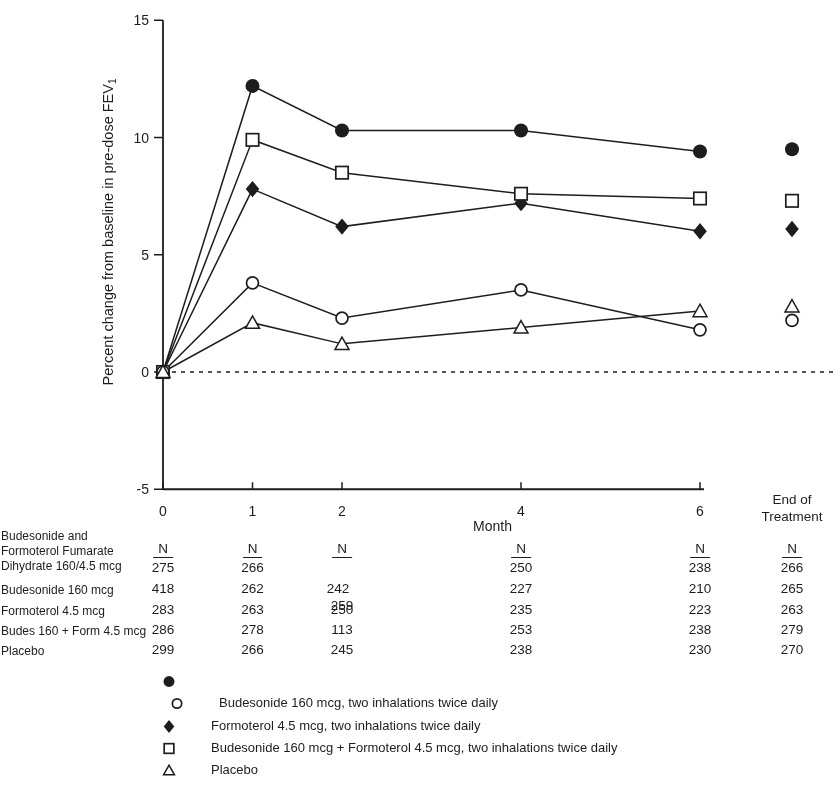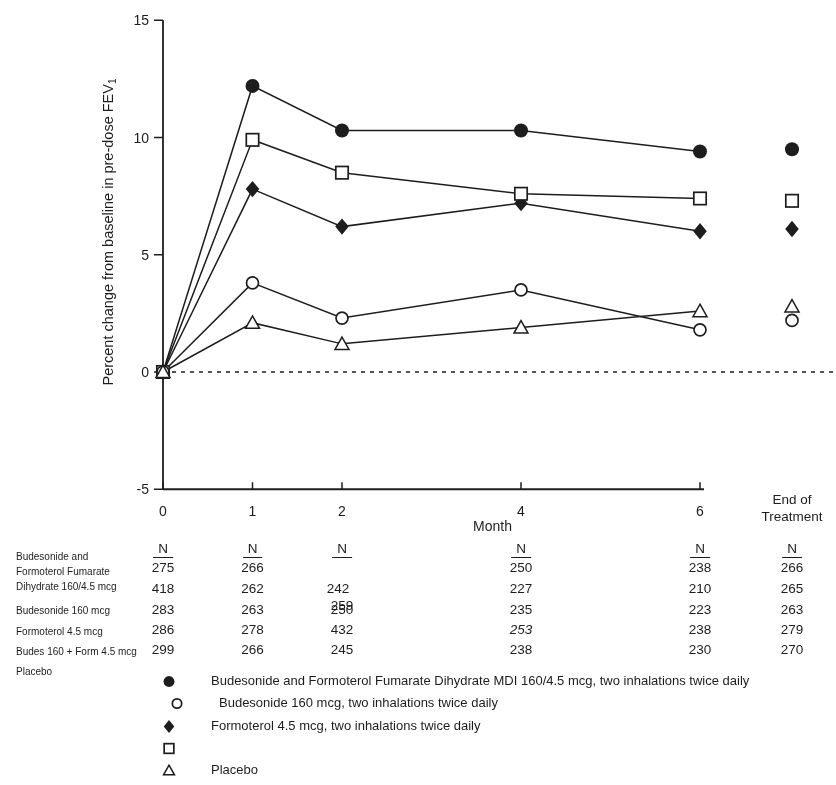--- a/index.html
+++ b/index.html
@@ -19,21 +19,21 @@
   .xlabel { position: absolute; left: 412px; top: 518px; width: 100px; text-align: right; font-size: 14px; }
   .eot { position: absolute; left: 742px; width: 100px; text-align: center; font-size: 13.5px; }
   .eot1 { top: 492px; }
   .eot2 { top: 509px; }
   .ntable { position: absolute; left: 0; top: 0; width: 836px; height: 785px; }
   .nhead {
     position: absolute; transform: translateX(-50%); font-size: 13.5px;
     border-bottom: 1.5px solid #1d1d1d; padding: 0 5px 0 5px; line-height: 16px;
   }
   .cell { position: absolute; transform: translateX(-50%); font-size: 13.5px; white-space: nowrap; line-height: 16px; text-align: center; }
-  .rowlabel { position: absolute; left: 16px; font-size: 10px; white-space: nowrap; line-height: 15px; margin-top: 20px; }
+  .rowlabel { position: absolute; left: 1px; font-size: 12px; white-space: nowrap; line-height: 15px; }
   .legend { position: absolute; left: 0; top: 0; width: 836px; height: 785px; }
   .legend-item { position: absolute; left: 0; width: 836px; height: 21px; }
   .legend-marker { position: absolute; left: 155px; top: 0; }
   .legend-label { position: absolute; left: 211px; top: 2px; font-size: 13px; white-space: nowrap; }
 </style>
 </head>
 <body>
 
 <div class="page">
   <svg id="chart" width="836" height="530" viewBox="0 0 836 530">
@@ -190,40 +190,39 @@
       <div class="rowlabel" style="top: 604px;">Formoterol 4.5 mcg</div>
       <span class="cell" style="left: 163px; top: 602px;">283</span>
       <span class="cell" style="left: 252.5px; top: 602px;">263</span>
       <span class="cell" style="left: 342px; top: 602px;">250</span>
       <span class="cell" style="left: 521px; top: 602px;">235</span>
       <span class="cell" style="left: 700px; top: 602px;">223</span>
       <span class="cell" style="left: 792px; top: 602px;">263</span>
       <div class="rowlabel" style="top: 624px;">Budes 160 + Form 4.5 mcg</div>
       <span class="cell" style="left: 163px; top: 622px;">286</span>
       <span class="cell" style="left: 252.5px; top: 622px;">278</span>
-      <span class="cell" style="left: 342px; top: 622px;">432</span>
-      <span class="cell" style="left: 521px; top: 622px; font-style: italic;">253</span>
+      <span class="cell" style="left: 342px; top: 622px;">113</span>
+      <span class="cell" style="left: 521px; top: 622px;">253</span>
       <span class="cell" style="left: 700px; top: 622px;">238</span>
       <span class="cell" style="left: 792px; top: 622px;">279</span>
       <div class="rowlabel" style="top: 644px;">Placebo</div>
       <span class="cell" style="left: 163px; top: 642px;">299</span>
       <span class="cell" style="left: 252.5px; top: 642px;">266</span>
       <span class="cell" style="left: 342px; top: 642px;">245</span>
       <span class="cell" style="left: 521px; top: 642px;">238</span>
       <span class="cell" style="left: 700px; top: 642px;">230</span>
       <span class="cell" style="left: 792px; top: 642px;">270</span>
     </div>
   <div id="legend" class="legend">
       <div class="legend-item" style="top: 671px;">
         <svg width="28" height="21" class="legend-marker">
           <g>
             <circle cx="14" cy="10.5" r="5.46" fill="#1d1d1d"></circle>
           </g>
         </svg>
-        <span class="legend-label">Budesonide and Formoterol Fumarate Dihydrate MDI 160/4.5 mcg, two inhalations twice daily</span>
       </div>
       <div class="legend-item" style="top: 693.3px; margin-left: 8px;">
         <svg width="28" height="21" class="legend-marker">
           <g>
             <circle cx="14" cy="10.5" r="4.68" fill="#fff" stroke="#1d1d1d" stroke-width="1.7"></circle>
           </g>
         </svg>
         <span class="legend-label">Budesonide 160 mcg, two inhalations twice daily</span>
       </div>
       <div class="legend-item" style="top: 715.6px; padding-left: 27px;">
@@ -233,20 +232,21 @@
           </g>
         </svg>
         <span class="legend-label">Formoterol 4.5 mcg, two inhalations twice daily</span>
       </div>
       <div class="legend-item" style="top: 737.9px;">
         <svg width="28" height="21" class="legend-marker">
           <g>
             <rect x="9.164" y="5.664" width="9.672" height="9.672" fill="#fff" stroke="#1d1d1d" stroke-width="1.7"></rect>
           </g>
         </svg>
+        <span class="legend-label">Budesonide 160 mcg + Formoterol 4.5 mcg, two inhalations twice daily</span>
       </div>
       <div class="legend-item" style="top: 760.2px;">
         <svg width="28" height="21" class="legend-marker">
           <g>
             <path d="M 14 5.196 L 19.46 14.867999999999999 L 8.54 14.867999999999999 Z" fill="#fff" stroke="#1d1d1d" stroke-width="1.5"></path>
           </g>
         </svg>
         <span class="legend-label">Placebo</span>
       </div>
     </div>

